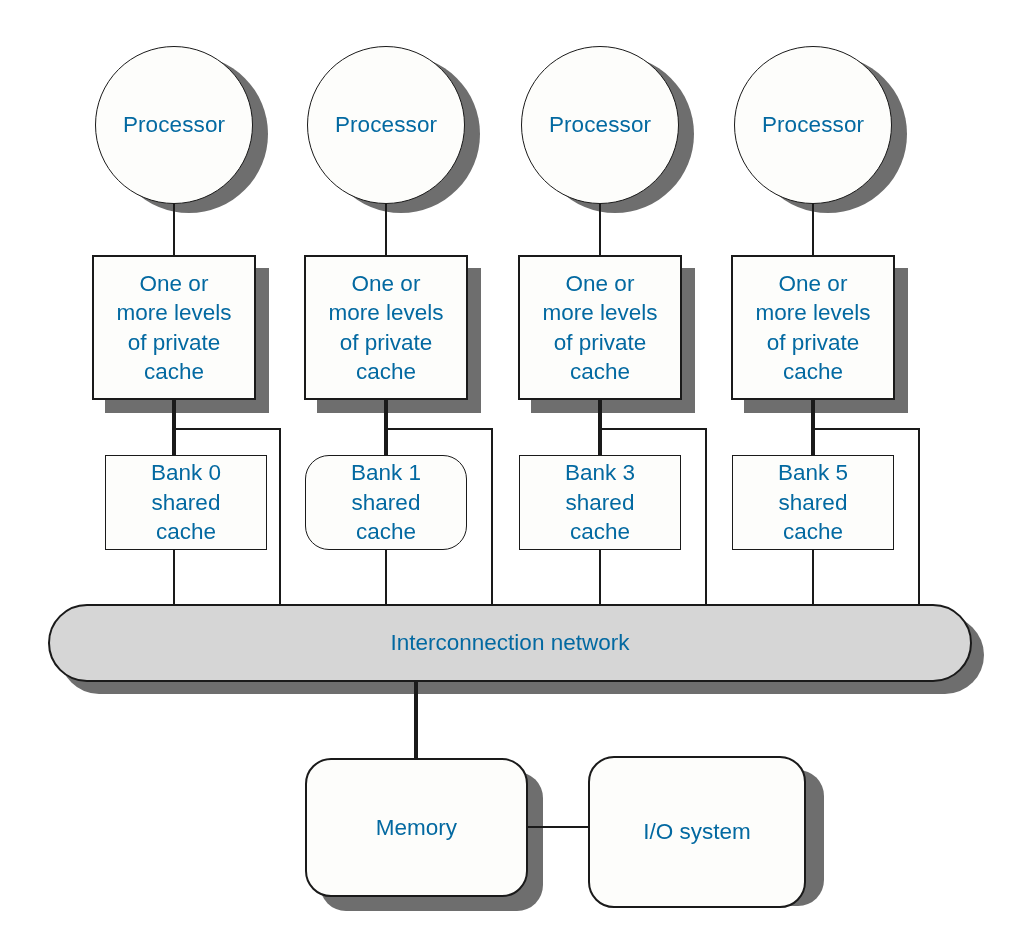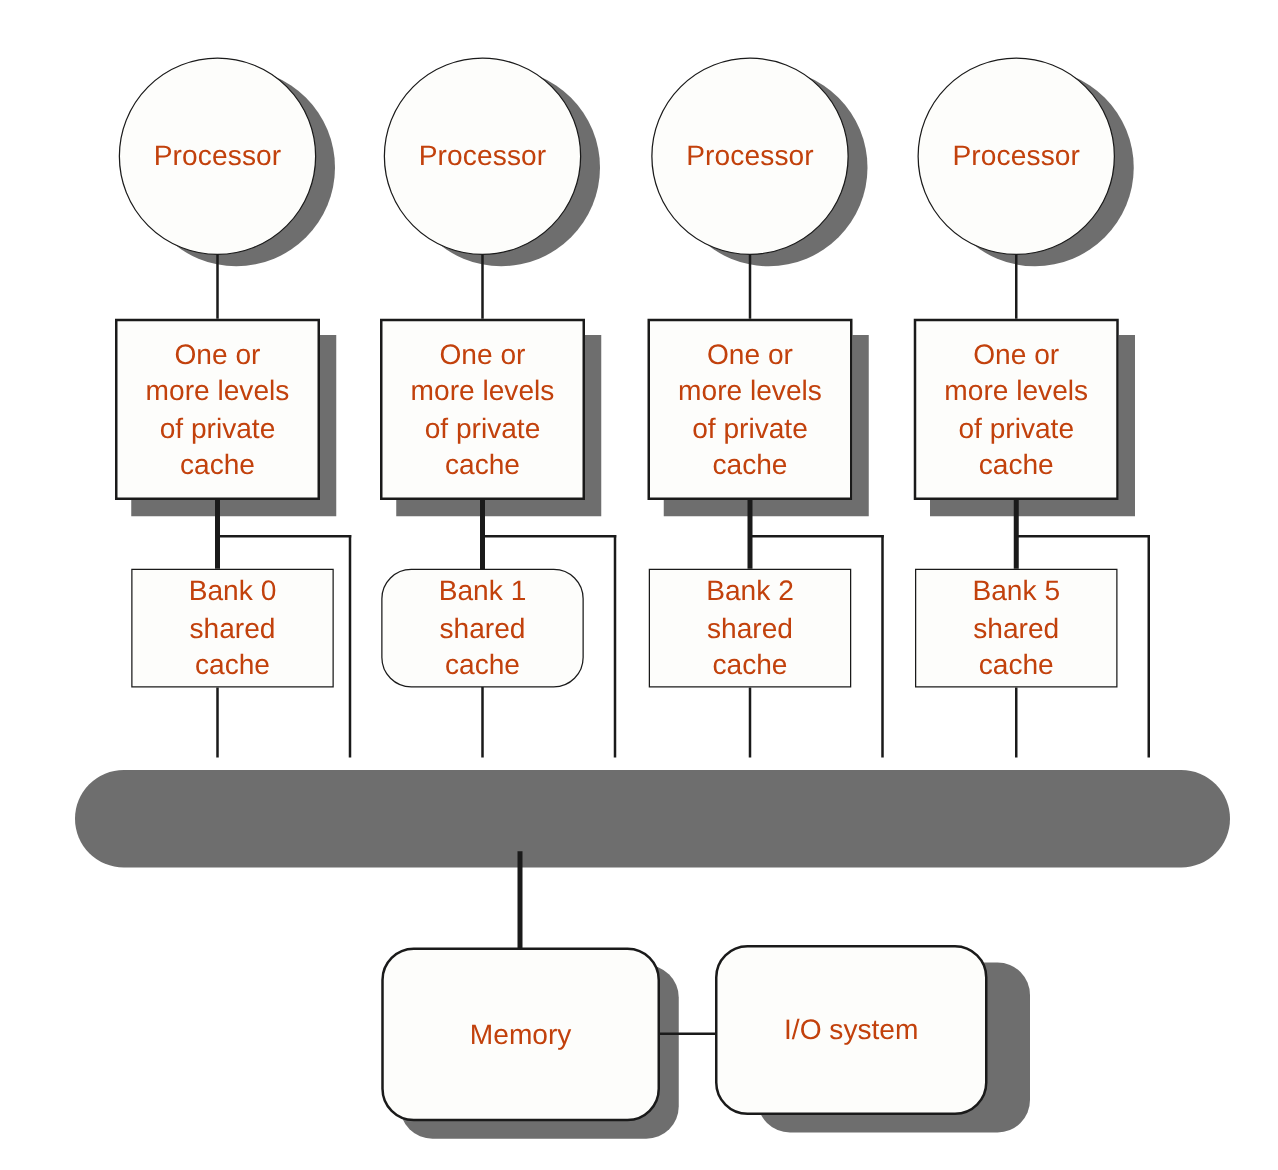--- a/index.html
+++ b/index.html
@@ -33,21 +33,21 @@
 
   .node {
     position: absolute;
     box-sizing: border-box;
     background: #fdfdfb;
     z-index: 3;
     display: flex;
     align-items: center;
     justify-content: center;
     text-align: center;
-    color: #c2410c;
+    color: #0369a1;
   }
 
   .processor {
     border: 1.6px solid #1a1a1a;
     border-radius: 50%;
     font-size: 22.5px;
     letter-spacing: 0.1px;
   }
 
   .private-cache {
@@ -154,21 +154,21 @@
 more levels
 of private
 cache</span>
   </div>
 
   <div class="line thick-v" style="left:598px; top:400px; height:58px;"></div>
   <div class="line thin-h" style="left:600px; top:428px; width:107px;"></div>
   <div class="line thin-v" style="left:705px; top:428px; height:178px;"></div>
 
   <div class="node bank-cache nowrap" style="left:519px; top:455px; width:162px; height:95px;">
-    <span>Bank 2
+    <span>Bank 3
 shared
 cache</span>
   </div>
   <div class="line thin-v" style="left:599px; top:549px; height:57px;"></div>
 
   <div class="shadow circle" style="left:749px; top:55px; width:158px; height:158px;"></div>
   <div class="node processor" style="left:734px; top:46px; width:158px; height:158px;">
     <span>Processor</span>
   </div>
   <div class="line thin-v" style="left:812px; top:198px; height:58px;"></div>
@@ -186,28 +186,31 @@
   <div class="line thin-v" style="left:918px; top:428px; height:178px;"></div>
 
   <div class="node bank-cache nowrap" style="left:732px; top:455px; width:162px; height:95px;">
     <span>Bank 5
 shared
 cache</span>
   </div>
   <div class="line thin-v" style="left:812px; top:549px; height:57px;"></div>
 
   <div class="shadow round" style="left:60px; top:616px; width:924px; height:78px; border-radius:39px;"></div>
+  <div class="node interconnect" style="left:48px; top:604px; width:924px; height:78px;">
+    <span>Interconnection network</span>
+  </div>
 
   <div class="line thick-v" style="left:414px; top:681px; height:80px;"></div>
 
   <div class="shadow round" style="left:320px; top:772px; width:223px; height:139px;"></div>
   <div class="node mem-node" style="left:305px; top:758px; width:223px; height:139px;">
     <span>Memory</span>
   </div>
 
   <div class="line thin-h" style="left:526px; top:826px; width:68px;"></div>
 
   <div class="shadow round" style="left:606px; top:770px; width:218px; height:136px;"></div>
-  <div class="node mem-node" style="left:572px; top:756px; width:218px; height:136px;">
+  <div class="node mem-node" style="left:588px; top:756px; width:218px; height:152px;">
     <span>I/O system</span>
   </div>
 
 </div>
 
 </body></html>

